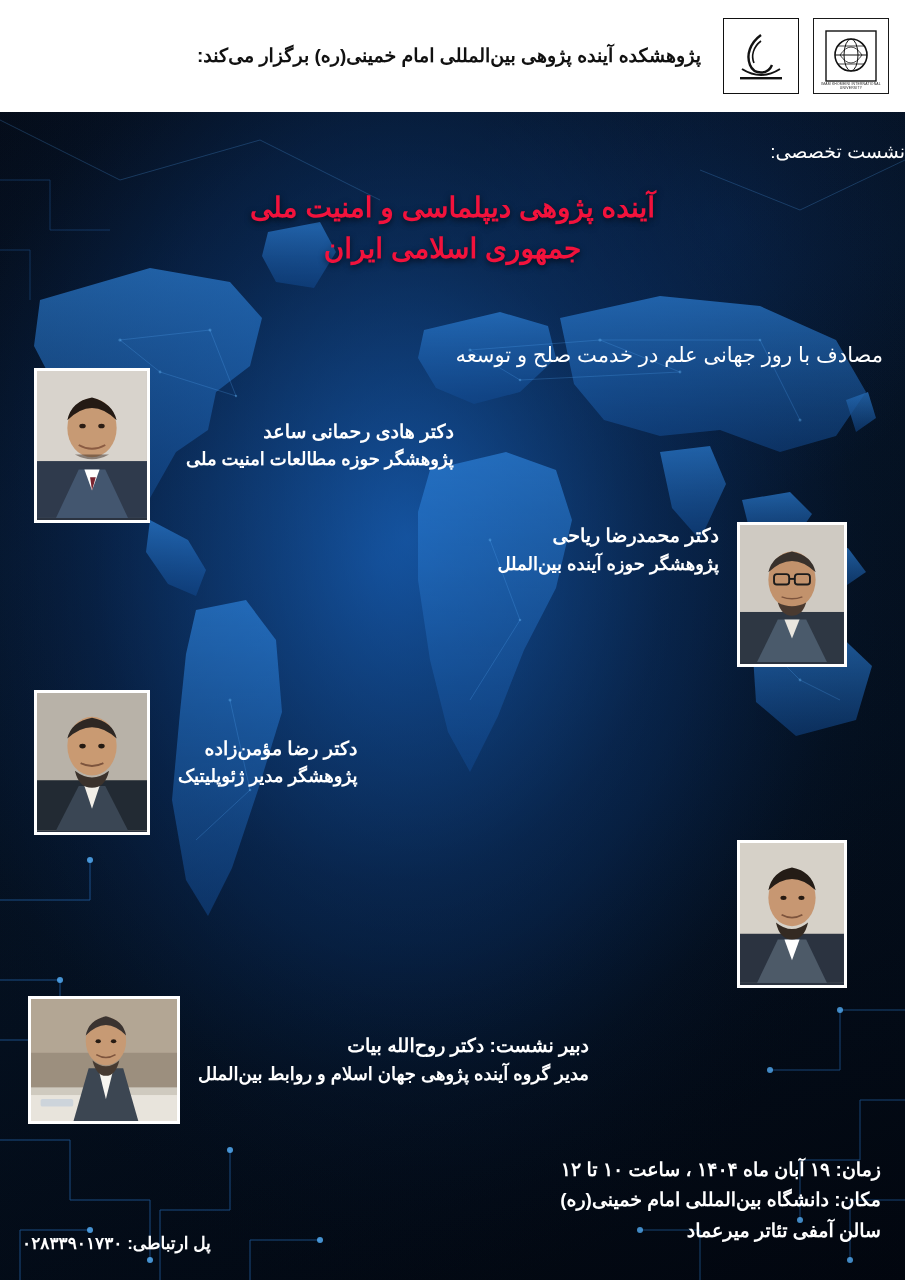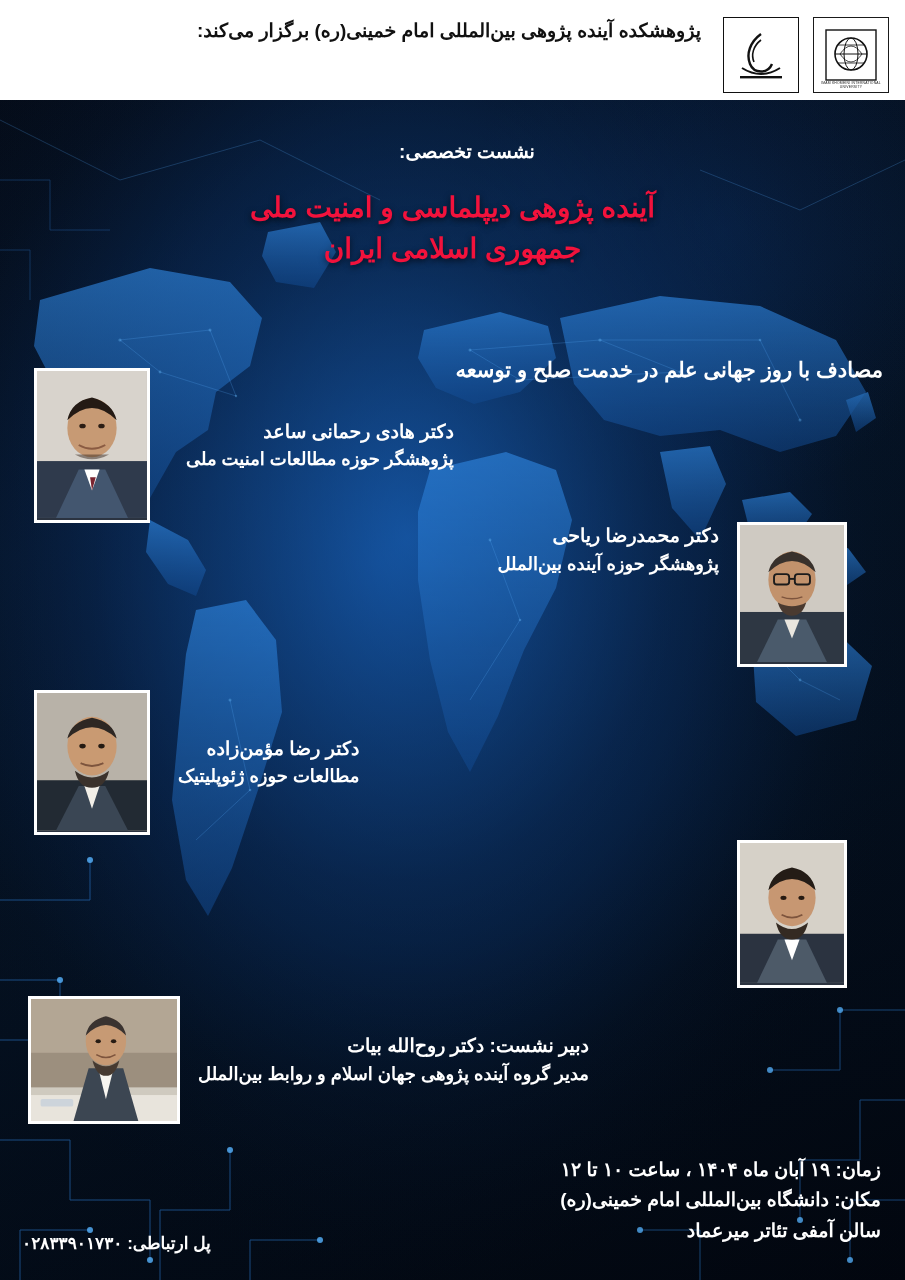--- a/index.html
+++ b/index.html
@@ -18,24 +18,24 @@
       linear-gradient(160deg, #050b17 0%, #061528 35%, #04101f 65%, #02060e 100%);
     overflow: hidden;
   }
 
   
   .bg-layer { position: absolute; inset: 0; pointer-events: none; }
   .bg-layer svg { width: 100%; height: 100%; display: block; }
 
   
   .header {
-    position: absolute; top: 0; left: 0; right: 0; height: 100px;
+    position: absolute; top: 0; left: 0; right: 0; height: 112px;
     background: #ffffff;
-    display: flex; align-items: flex-start;
-    padding: 17px 16px;
+    display: flex; align-items: center;
+    padding: 8px 16px;
   }
   .logos { display: flex; align-items: center; gap: 14px; }
   .logo-box {
     width: 76px; height: 76px; border: 1px solid #1a1a1a;
     display: flex; align-items: center; justify-content: center;
     background: #fff; position: relative;
   }
   .logo-box.second { border-color: #111; }
   .logo-box svg { display: block; }
   .logo-caption {
@@ -45,35 +45,35 @@
   .header-text {
     flex: 1; text-align: right;
     font-size: 19px; font-weight: bold; color: #111;
     padding-right: 22px; line-height: 1.5;
     direction: rtl;
   }
 
   
   .subtitle-line {
     position: absolute; top: 140px; right: 0; width: 100%;
-    text-align: center; color: #ffffff; font-size: 19px; font-weight: bold;
+    text-align: right; color: #ffffff; font-size: 19px; font-weight: normal;
     letter-spacing: .5px;
     padding-left: 29px;
   }
   .main-title {
     position: absolute; top: 188px; left: 0; right: 0;
     text-align: center;
     color: #f2123c;
     font-size: 28px; font-weight: bold; line-height: 1.45;
     text-shadow: 0 2px 6px rgba(0,0,0,0.65);
     direction: rtl;
   }
   .occasion {
-    position: absolute; top: 354px; right: 22px;
-    text-align: center; color: #ffffff; font-size: 21px; font-weight: bold;
+    position: absolute; top: 339px; right: 22px;
+    text-align: center; color: #ffffff; font-size: 21px; font-weight: normal;
     line-height: 1.55; direction: rtl; max-width: 470px;
   }
 
   
   .speaker { position: absolute; display: flex; align-items: center; }
   .photo {
     border: 3px solid #ffffff;
     background: #2b3340;
     overflow: hidden;
     position: relative;
@@ -308,21 +308,21 @@
         <div class="speaker-name">دکتر محمدرضا ریاحی</div>
         <div class="speaker-role">پژوهشگر حوزه آینده بین‌الملل</div>
       </div>
     </div>
   </div>
 
   <div class="speaker sp3" style="top:690px;">
     <div style="display:flex; align-items:center; margin-left:34px; gap:28px;">
       <div class="speaker-text">
         <div class="speaker-name">دکتر رضا مؤمن‌زاده</div>
-        <div class="speaker-role">مطالعات حوزه ژئوپلیتیک</div>
+        <div class="speaker-role">پژوهشگر مدیر ژئوپلیتیک</div>
       </div>
       <div class="photo" style="width:116px;height:145px;">
         <svg class="face-bg" viewBox="0 0 116 145" preserveAspectRatio="none" xmlns="http://www.w3.org/2000/svg">
           <rect width="116" height="145" fill="#b8b2a8"></rect>
           <rect y="92" width="116" height="53" fill="#222a33"></rect>
           <path d="M20 145 L44 98 L72 98 L96 145 Z" fill="#3a4654"></path>
           <path d="M50 98 L58 122 L66 98 Z" fill="#f2efe8"></path>
           <ellipse cx="58" cy="56" rx="26" ry="31" fill="#c99a72"></ellipse>
           <path d="M32 48 Q58 24 84 48 Q80 30 58 26 Q36 30 32 48 Z" fill="#2d2723"></path>
           <ellipse cx="48" cy="56" rx="3.4" ry="2.4" fill="#241a12"></ellipse>

